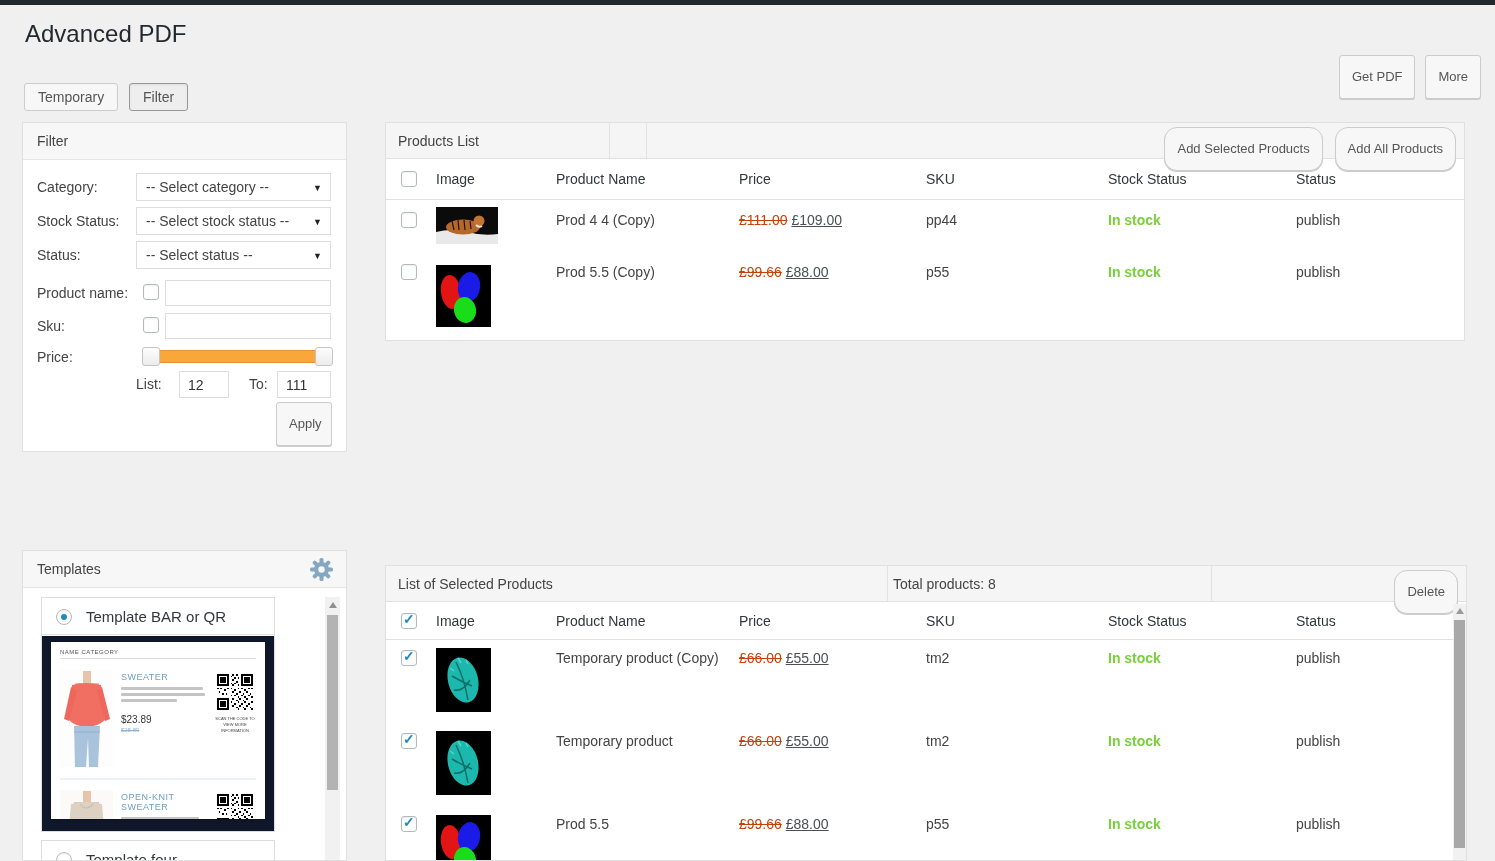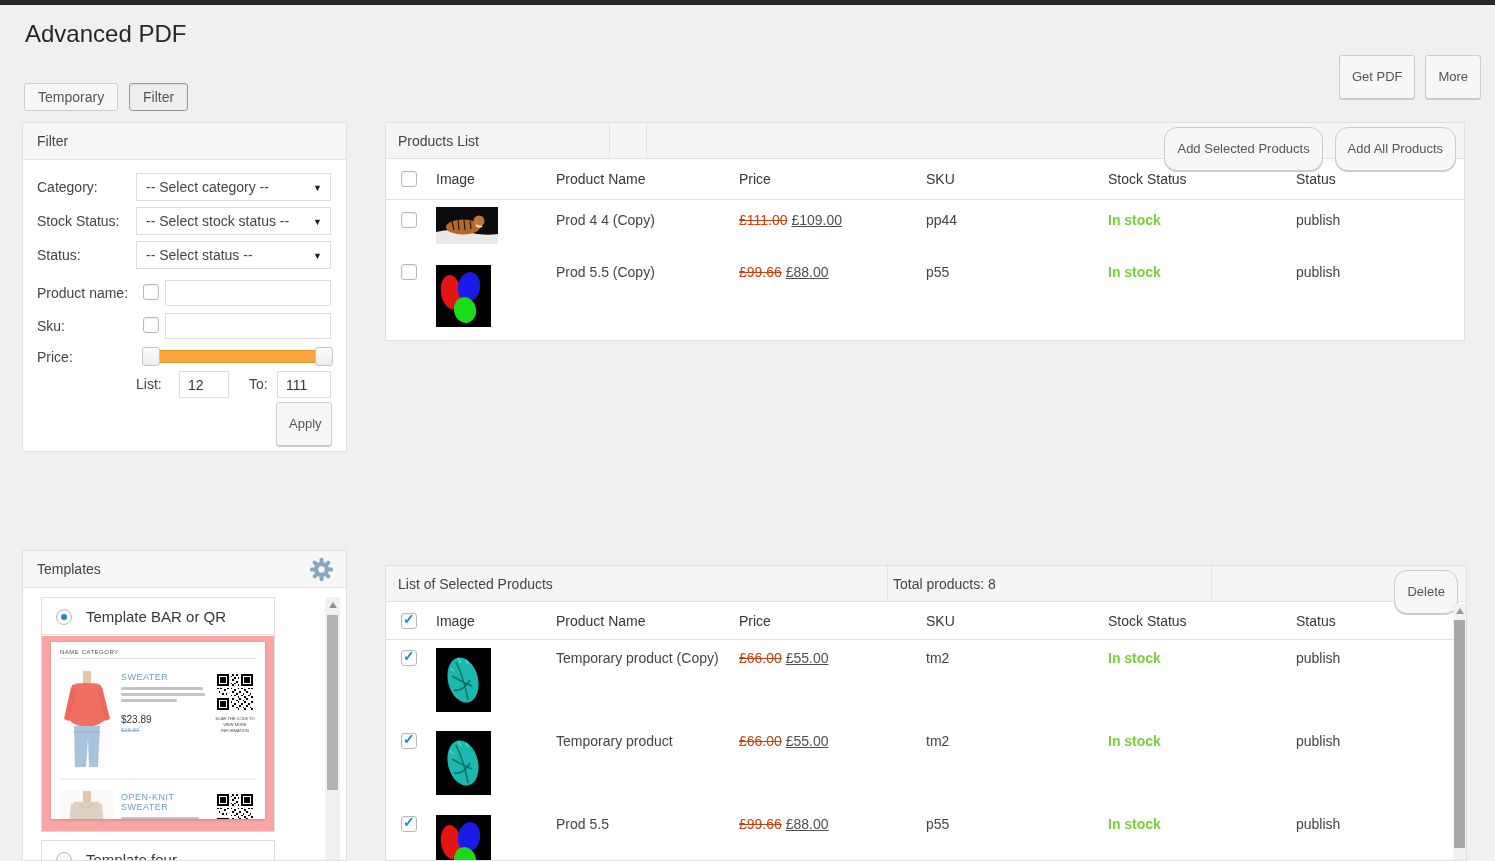--- a/index.html
+++ b/index.html
@@ -64,21 +64,21 @@
   .tpl-box { position:absolute; left:18px; width:234px; border:1px solid #ddd; background:#fff; overflow:hidden; }
   #tpl-box-1 { top:46px; height:235px; }
   #tpl-box-2 { top:289px; height:60px; }
   .radio-row { position:relative; height:37px; border-bottom:1px solid #e5e5e5; cursor:pointer; }
   #tpl-box-2 .radio-row { border-bottom:none; }
   .radio { position:absolute; left:14px; top:11px; width:16px; height:16px; border:1px solid #b4b9be;
            border-radius:50%; background:#fff; box-shadow:inset 0 1px 2px rgba(0,0,0,.07); }
   .radio.checked::after { content:""; position:absolute; left:4px; top:4px; width:6px; height:6px;
            border-radius:50%; background:#1e8cbe; }
   .radio-label { position:absolute; left:44px; top:0; line-height:38px; font-size:15px; color:#32373c; }
-  .tpl-preview { position:absolute; left:0; right:0; top:38px; bottom:0; background:#fca5a5; padding:6px 9px 12px; }
+  .tpl-preview { position:absolute; left:0; right:0; top:38px; bottom:0; background:#0f172a; padding:6px 9px 12px; }
   .tpl-page { background:#fff; height:100%; box-shadow:0 1px 3px rgba(0,0,0,.18); padding:7px 9px; overflow:hidden; }
   .tpl-cat { font-size:6px; color:#555; letter-spacing:.5px; text-transform:uppercase;
              border-bottom:1px solid #ddd; padding-bottom:3px; margin-bottom:7px; }
   .tpl-prod { display:flex; gap:8px; padding:4px 0 8px; }
   .tpl-prod.first { border-bottom:2px solid #edf1f4; margin-bottom:6px; }
   .tpl-mid { flex:1; padding-top:2px; }
   .tpl-title { font-size:9px; color:#6d9fc2; text-transform:uppercase; letter-spacing:.5px; margin:0 0 5px; }
   .desc-line { height:3px; background:#c4c4c4; margin-bottom:3px; border-radius:1px; }
   .tpl-price { font-size:10px; color:#333; margin-top:12px; }
   .tpl-oldprice { font-size:6px; color:#8fb3d2; text-decoration:line-through; margin-top:2px; }

